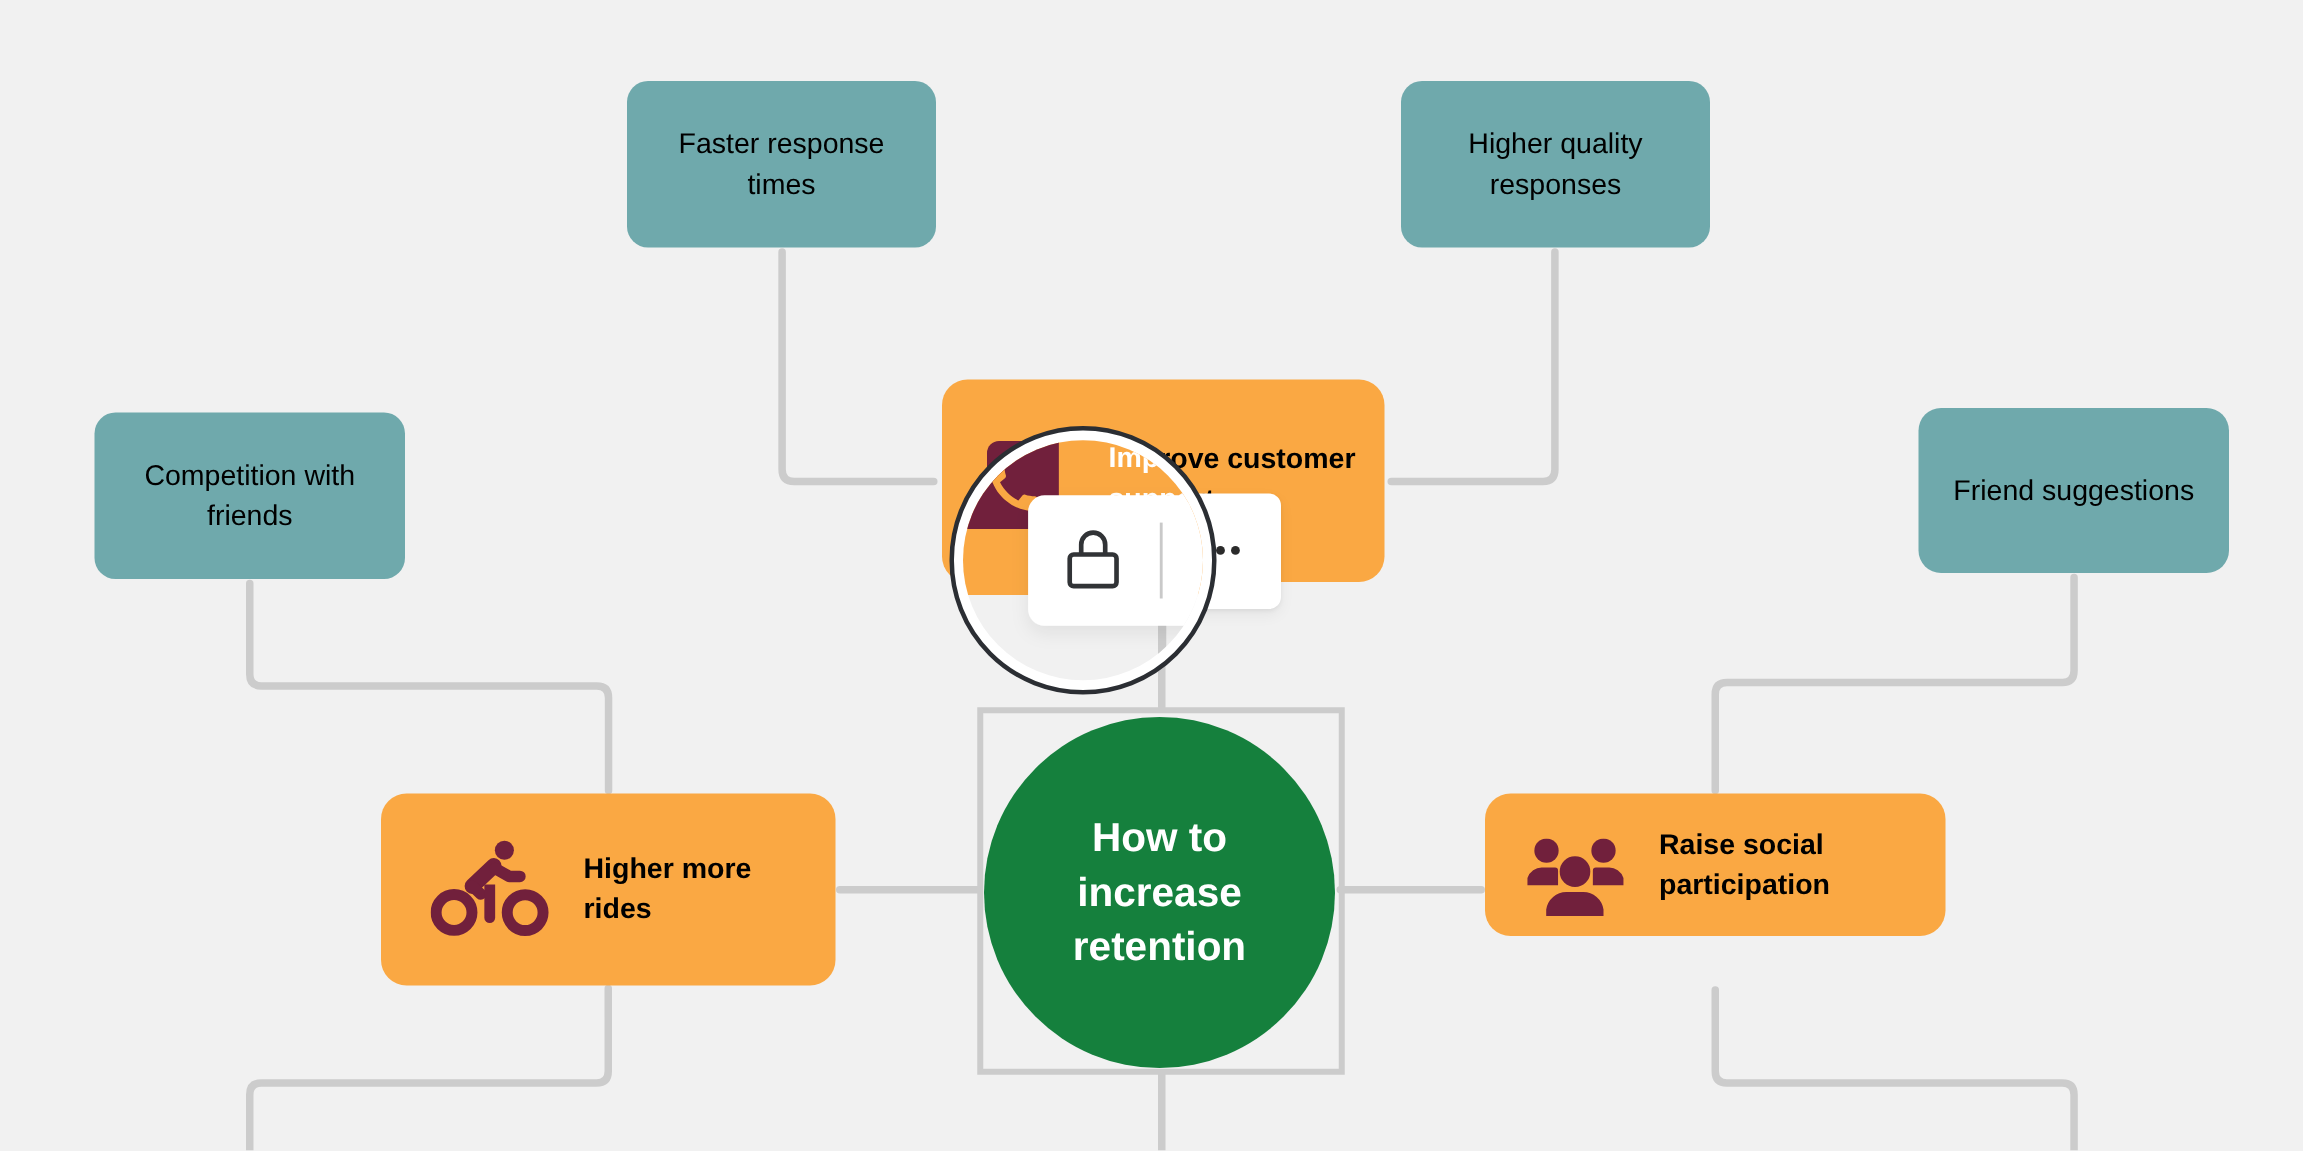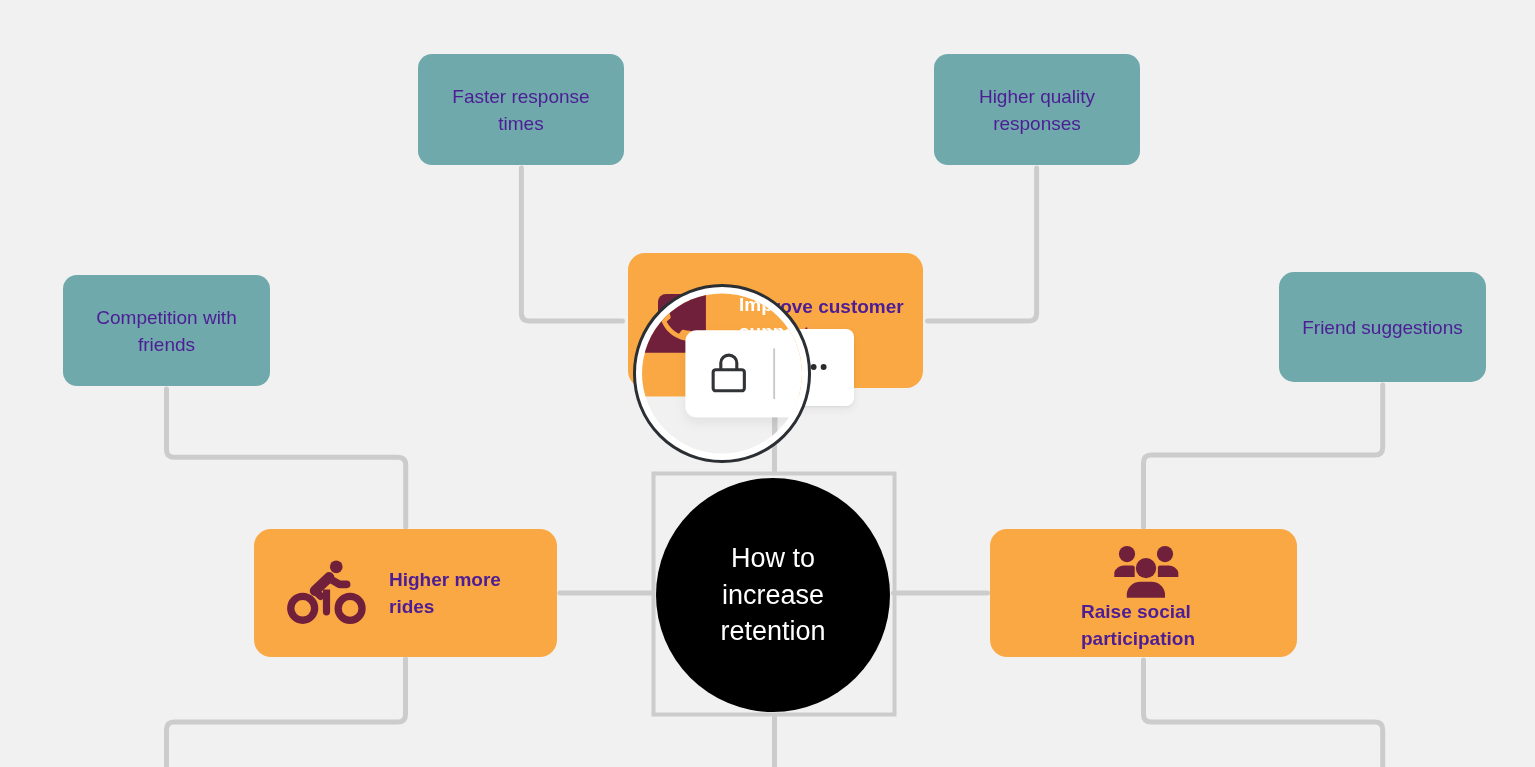--- a/index.html
+++ b/index.html
@@ -1,30 +1,30 @@
 <!DOCTYPE html>
 <html><head>
 <meta charset="utf-8">
 <title>Mind map</title>
 <style>
   html,body{margin:0;padding:0;}
   body{width:1535px;height:767px;overflow:hidden;background:#f1f1f1;
        font-family:"Liberation Sans",sans-serif;-webkit-font-smoothing:antialiased;}
   #stage{position:relative;width:1535px;height:767px;background:#f1f1f1;}
   .node{position:absolute;box-sizing:border-box;border-radius:14px;display:flex;
-        align-items:center;justify-content:center;text-align:center;color:#4c1d95;}
+        align-items:center;justify-content:center;text-align:center;color:#000000;}
   .teal{background:#6fa9ac;font-size:19px;line-height:27px;font-weight:400;padding:0 20px;}
   .teal span{display:block;}
   .w2{max-width:150px;}
   .w3{max-width:170px !important;}
   .orange{background:#faa843;border-radius:17px;}
   svg.edges{position:absolute;left:0;top:0;width:1535px;height:767px;}
   .center-circle{position:absolute;left:656px;top:478px;width:234px;height:234px;
-     border-radius:50%;background:#000000;color:#fff;display:flex;align-items:center;
-     justify-content:center;text-align:center;font-weight:400;font-size:27px;line-height:36.5px;
+     border-radius:50%;background:#15803d;color:#fff;display:flex;align-items:center;
+     justify-content:center;text-align:center;font-weight:700;font-size:27px;line-height:36.5px;
      padding:0 36px;box-sizing:border-box;}
   .onode{justify-content:flex-start;}
   .oicon{display:flex;align-items:center;justify-content:center;flex:0 0 auto;}
   .olabel{font-weight:700;font-size:19px;line-height:27px;text-align:left;max-width:125px;}
   .lens{position:absolute;left:0;top:0;width:1535px;height:767px;pointer-events:none;}
   .lens-ring-top{position:absolute;left:633px;top:284.3px;width:178.4px;height:178.4px;
      border-radius:50%;border:3.1px solid #2b2e33;box-sizing:border-box;}
   .popup{position:absolute;left:686px;top:328.9px;width:167.6px;height:76.7px;background:#fff;
      border-radius:8px;
      box-shadow:0 4px 10px rgba(0,0,0,.055),0 1px 3px rgba(0,0,0,.055);}
@@ -91,21 +91,21 @@
           <path d="M27.90 30.80 L33.50 36.10" stroke-width="7.6"></path>
           <path d="M43.10 19.00 L52.50 24.30 L59.60 24.30" stroke-width="7.7"></path>
         </g>
         <path fill="#71203c" stroke="none" d="M35.90 29.60 H43.10 V51.80 A3.6 3.6 0 0 1 39.50 55.40 A3.6 3.6 0 0 1 35.90 51.80 Z"></path>
 
       </svg>
     </span>
     <span class="olabel">Higher more rides</span>
   </div>
 
-  <div class="node orange onode" style="left:990px;top:529px;width:307px;height:128px;flex-direction:column;">
+  <div class="node orange onode" style="left:990px;top:529px;width:307px;height:95px;">
     <span class="oicon" style="width:65px;height:52px;margin-left:28px;margin-right:23px;margin-top:17px;">
       <svg viewBox="0 0 65 52" width="65" height="52" fill="#71203c" aria-hidden="true">
         <circle cx="13" cy="8.1" r="8.1"></circle>
         <circle cx="51" cy="8.1" r="8.1"></circle>
         <path d="M0.3 31.1 V26.4 A10 10 0 0 1 10.3 19.4 H18.7 A2 2 0 0 1 20.7 21.4 V31.1 Z"></path>
         <path d="M64.3 31.1 V26.4 A10 10 0 0 0 54.3 19.4 H45.9 A2 2 0 0 0 43.9 21.4 V31.1 Z"></path>
         <circle cx="32" cy="22.1" r="10.2"></circle>
         <path d="M12.8 51.7 V47.4 A13.6 13.6 0 0 1 26.4 35.7 H37.4 A13.6 13.6 0 0 1 51 47.4 V51.7 Z"></path>
       </svg>
     </span>

